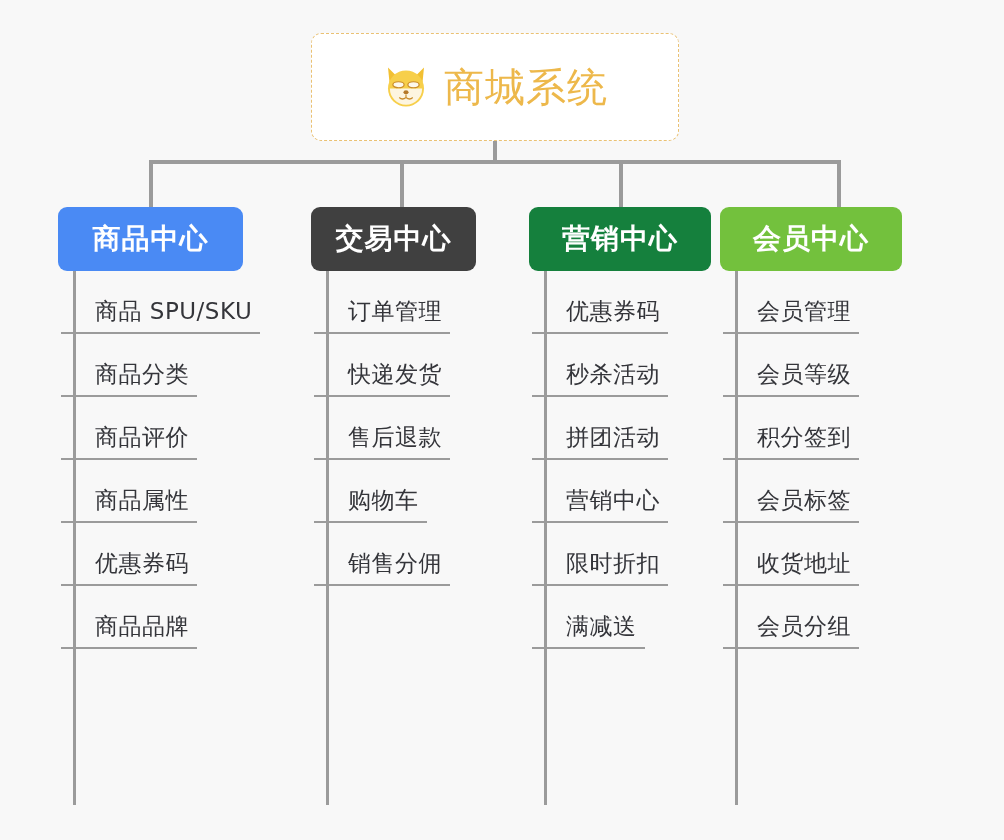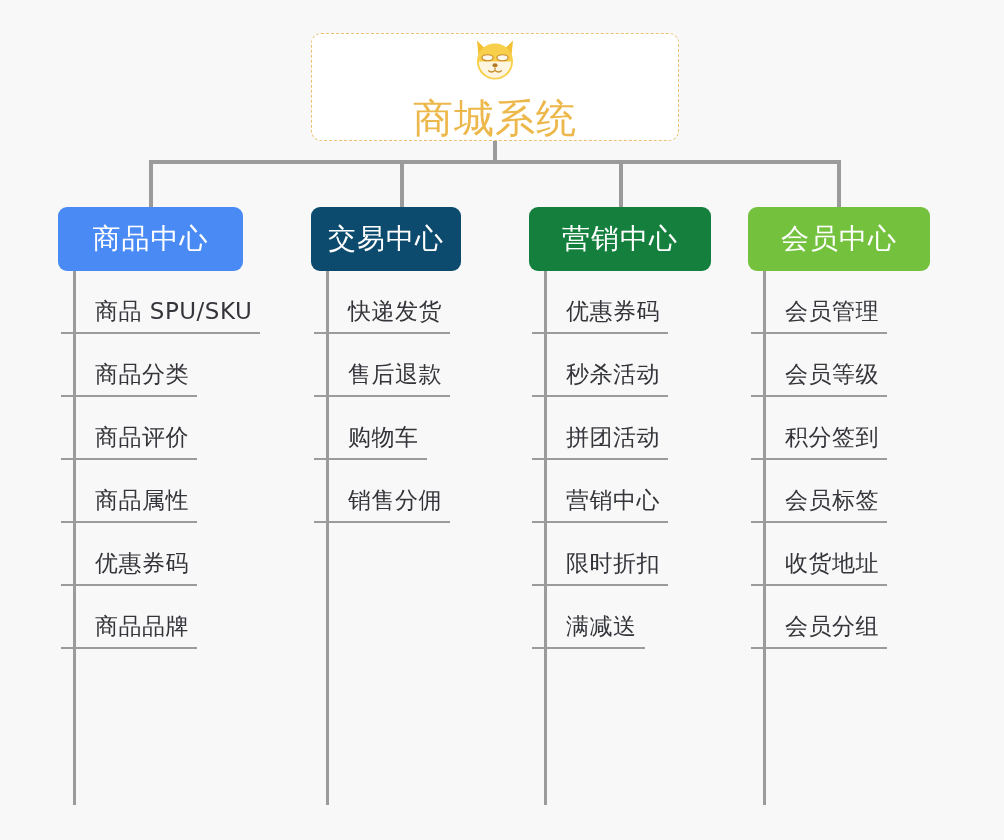--- a/index.html
+++ b/index.html
@@ -26,21 +26,20 @@
     top: 33px;
     width: 368px;
     height: 108px;
     background: #ffffff;
     border: 1px dashed #eac173;
     border-radius: 10px;
     display: flex;
     align-items: center;
     justify-content: center;
     gap: 14px;
-    flex-direction: column;
   }
   .root-icon {
     width: 48px;
     height: 48px;
     flex: 0 0 48px;
     display: block;
   }
   .root-title {
     font-size: 40px;
     color: #edb84b;
@@ -82,20 +81,21 @@
   .cat-box {
     height: 64px;
     border-radius: 9px;
     display: flex;
     align-items: center;
     justify-content: center;
     color: #ffffff;
     font-size: 28px;
     letter-spacing: 1px;
     white-space: nowrap;
+    font-weight: bold;
   }
 
   
   .trunk {
     position: absolute;
     left: 15px;
     top: 64px;
     width: 3px;
     background: #9b9b9b;
   }
@@ -176,25 +176,28 @@
           </div>
           <div class="leaf">
             <div class="leaf-inner"><span class="leaf-label">优惠券码</span></div>
           </div>
           <div class="leaf">
             <div class="leaf-inner"><span class="leaf-label">商品品牌</span></div>
           </div>
         </div>
       </div>
       <div class="branch" style="left: 311px; width: 182px;">
-        <div class="cat-box" style="background: #0c4a6e; width: 150px;">
+        <div class="cat-box" style="background: #404040; width: 165px;">
           <span>交易中心</span>
         </div>
         <div class="trunk" style="height: 534px;"></div>
         <div class="leaf-list">
+          <div class="leaf">
+            <div class="leaf-inner"><span class="leaf-label">订单管理</span></div>
+          </div>
           <div class="leaf">
             <div class="leaf-inner"><span class="leaf-label">快递发货</span></div>
           </div>
           <div class="leaf">
             <div class="leaf-inner"><span class="leaf-label">售后退款</span></div>
           </div>
           <div class="leaf">
             <div class="leaf-inner"><span class="leaf-label">购物车</span></div>
           </div>
           <div class="leaf">
@@ -221,21 +224,21 @@
             <div class="leaf-inner"><span class="leaf-label">营销中心</span></div>
           </div>
           <div class="leaf">
             <div class="leaf-inner"><span class="leaf-label">限时折扣</span></div>
           </div>
           <div class="leaf">
             <div class="leaf-inner"><span class="leaf-label">满减送</span></div>
           </div>
         </div>
       </div>
-      <div class="branch" style="left: 748px; width: 182px;">
+      <div class="branch" style="left: 720px; width: 182px;">
         <div class="cat-box" style="background: rgb(115, 193, 61); width: 182px;">
           <span>会员中心</span>
         </div>
         <div class="trunk" style="height: 534px;"></div>
         <div class="leaf-list">
           <div class="leaf">
             <div class="leaf-inner"><span class="leaf-label">会员管理</span></div>
           </div>
           <div class="leaf">
             <div class="leaf-inner"><span class="leaf-label">会员等级</span></div>

